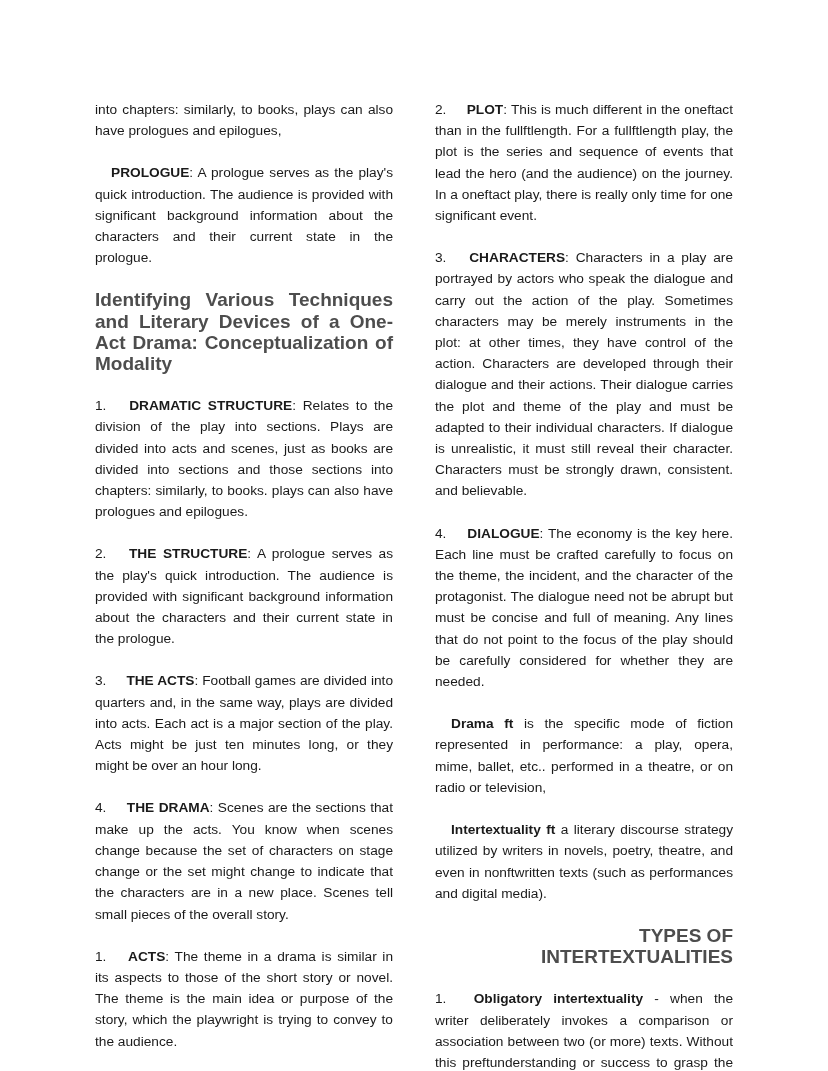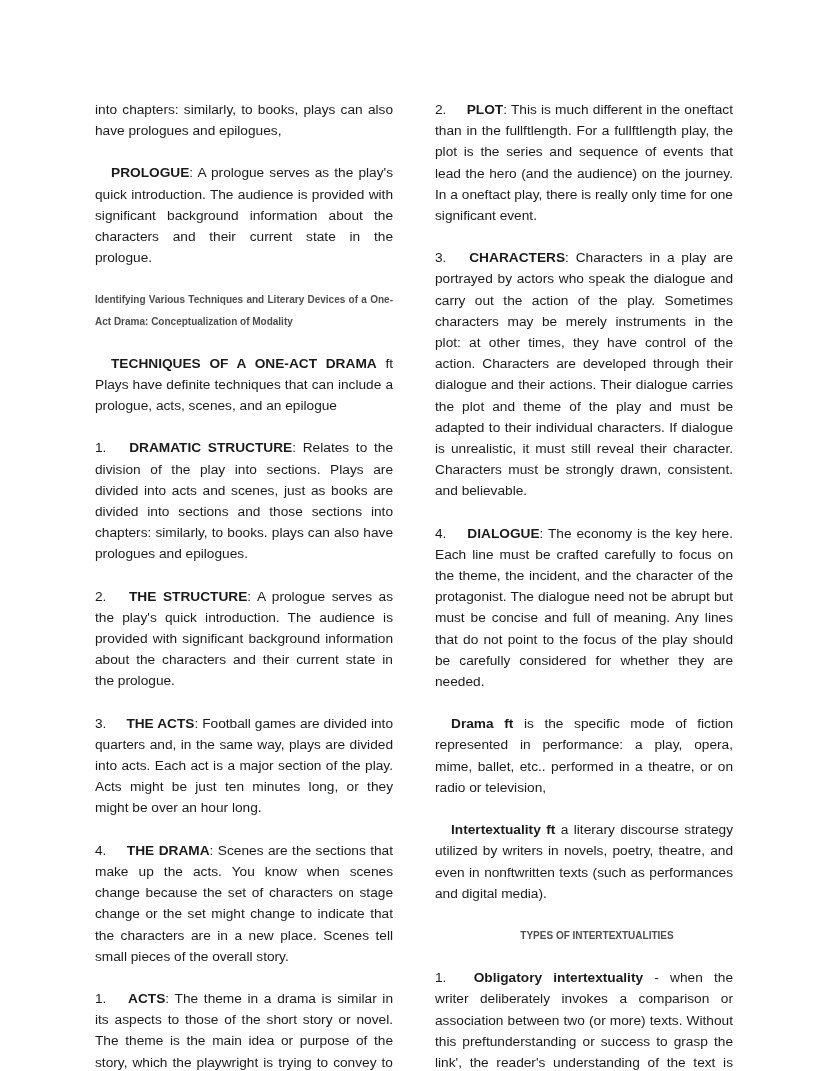--- a/index.html
+++ b/index.html
@@ -45,50 +45,49 @@
   }
   p.para:last-child {
     margin-bottom: 0;
   }
   .lead {
     font-weight: bold;
     margin-left: 16px;
   }
   .heading-gray {
     margin: 0 0 21px 0;
-    font-size: 10px;
+    font-size: 19px;
     line-height: 21.2px;
     font-weight: bold;
     color: #4d4d4d;
     text-align: justify;
     text-justify: inter-word;
   }
   .heading-gray.nojust {
-    text-align: center;
+    text-align: right;
     margin-left: 26px;
   }
   .num {
     font-weight: normal;
   }
 </style>
 </head>
 <body>
 
 <div class="page">
   <div class="columns">
 
     <div class="col">
 
       <p class="para"><span>into chapters: similarly, to books, plays can also have prologues and epilogues,</span></p>
 
       <p class="para"><span class="lead">PROLOGUE</span><span>: A prologue serves as the play's quick introduction. The audience is provided with significant background information about the characters and their current state in the prologue.</span></p>
 
       <p class="heading-gray">Identifying Various Techniques and Literary Devices of a One-Act Drama: Conceptualization of Modality</p>
 
-      <p class="para"><span class="lead">TECHNIQUES OF A ONE-ACT DRAMA</span><span> ft Plays have definite techniques that can include a prologue, acts, scenes, and an epilogue</span></p>
 
       <p class="para"><span class="num">1. </span><span class="lead">DRAMATIC STRUCTURE</span><span>: Relates to the division of the play into sections. Plays are divided into acts and scenes, just as books are divided into sections and those sections into chapters: similarly, to books. plays can also have prologues and epilogues.</span></p>
 
       <p class="para"><span class="num">2. </span><span class="lead">THE STRUCTURE</span><span>: A prologue serves as the play's quick introduction. The audience is provided with significant background information about the characters and their current state in the prologue.</span></p>
 
       <p class="para"><span class="num">3. </span><span class="lead">THE ACTS</span><span>: Football games are divided into quarters and, in the same way, plays are divided into acts. Each act is a major section of the play. Acts might be just ten minutes long, or they might be over an hour long.</span></p>
 
       <p class="para"><span class="num">4. </span><span class="lead">THE DRAMA</span><span>: Scenes are the sections that make up the acts. You know when scenes change because the set of characters on stage change or the set might change to indicate that the characters are in a new place. Scenes tell small pieces of the overall story.</span></p>
 
       <p class="para"><span class="num">1. </span><span class="lead">ACTS</span><span>: The theme in a drama is similar in its aspects to those of the short story or novel. The theme is the main idea or purpose of the story, which the playwright is trying to convey to the audience.</span></p>

